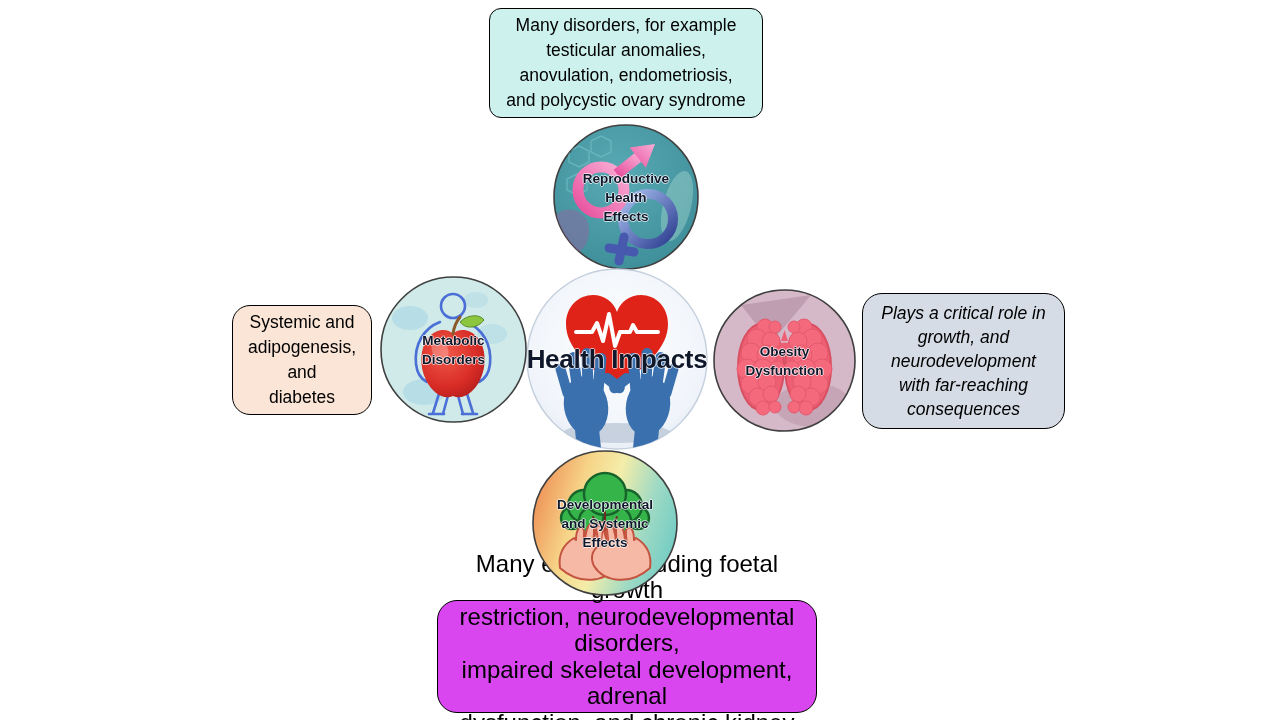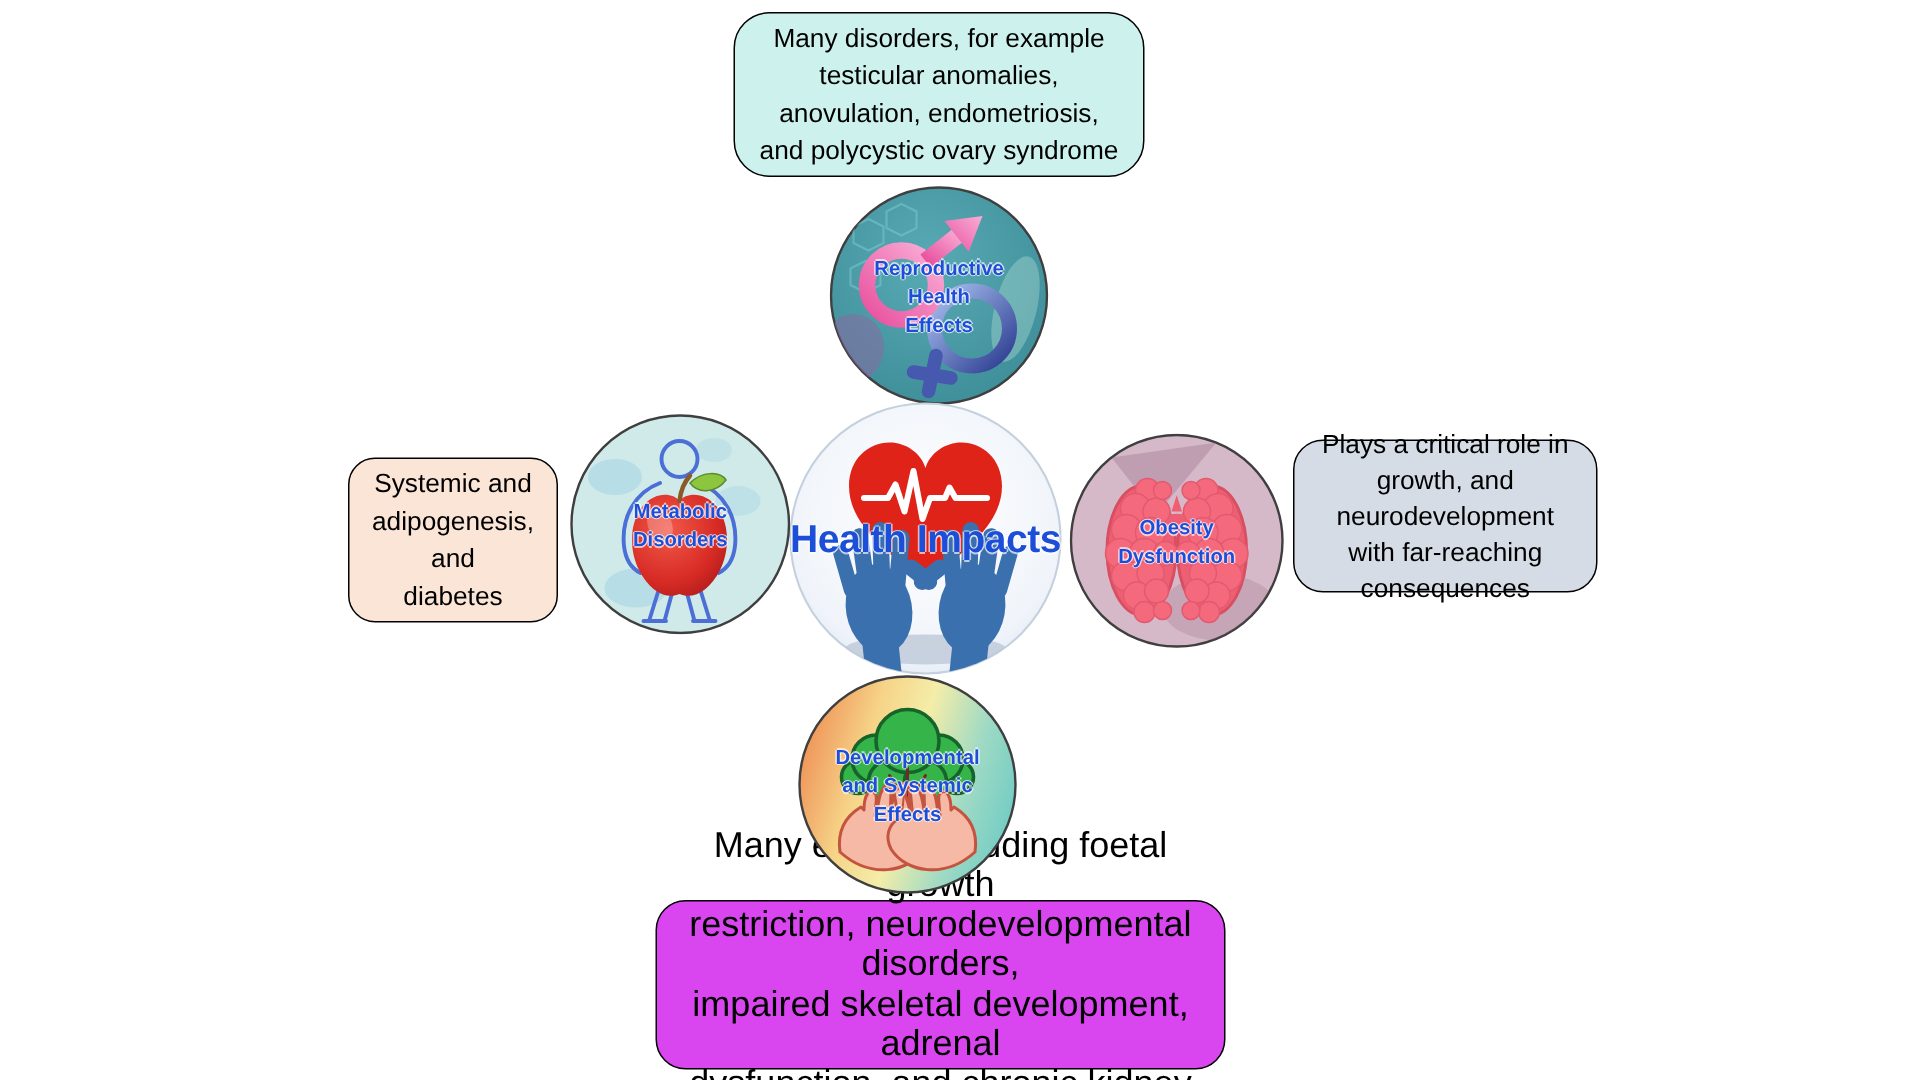--- a/index.html
+++ b/index.html
@@ -4,30 +4,30 @@
 <style>
   html,body{margin:0;padding:0;background:#ffffff;}
   .canvas{
     position:relative;width:1280px;height:720px;background:#ffffff;overflow:hidden;
     font-family:"Liberation Sans",sans-serif;color:#000;
   }
   .callout{
     position:absolute;border:1.6px solid #000;display:flex;align-items:center;justify-content:center;
     text-align:center;white-space:pre-line;box-sizing:border-box;
   }
-  #box-top{left:489px;top:8px;width:274px;height:110px;background:#cdf2ee;border-radius:24px;font-size:17.5px;line-height:25px;}
+  #box-top{left:489px;top:8px;width:274px;height:110px;background:#cdf2ee;border-radius:12px;font-size:17.5px;line-height:25px;}
   #box-left{left:232px;top:305px;width:140px;height:110px;background:#fbe5d6;border-radius:18px;font-size:17.5px;line-height:25px;}
-  #box-right{left:862px;top:293px;width:203px;height:102px;background:#d6dce5;border-radius:20px;font-size:17.5px;line-height:24px;}
+  #box-right{left:862px;top:293px;width:203px;height:136px;background:#d6dce5;border-radius:20px;font-size:17.5px;line-height:24px;font-style:italic;}
   #box-bottom{left:437px;top:600px;width:380px;height:113px;background:#d946ef;border-radius:20px;font-size:24px;line-height:26.5px;}
   .circle{position:absolute;}
   .circle svg{position:absolute;left:0;top:0;}
   .circle-label{
     position:absolute;inset:0;display:flex;align-items:center;justify-content:center;
     text-align:center;font-weight:700;font-size:13.5px;line-height:19px;white-space:pre-line;
-    color:#1d4ed8;
+    color:#0f172a;
     text-shadow:-1px 0 0 rgba(255,255,255,.65),1px 0 0 rgba(255,255,255,.65),0 -1px 0 rgba(255,255,255,.65),0 1px 0 rgba(255,255,255,.65);
   }
   #circle-top{left:553px;top:124px;width:146px;height:146px;}
   #circle-center{left:526px;top:268px;width:182px;height:182px;}
   #circle-left{left:380px;top:276px;width:147px;height:147px;}
   #circle-right{left:713px;top:289px;width:143px;height:143px;}
   #circle-bottom{left:532px;top:450px;width:146px;height:146px;}
   #circle-center .circle-label{font-size:26px;line-height:28px;letter-spacing:-.3px;}
 </style>
 </head>

